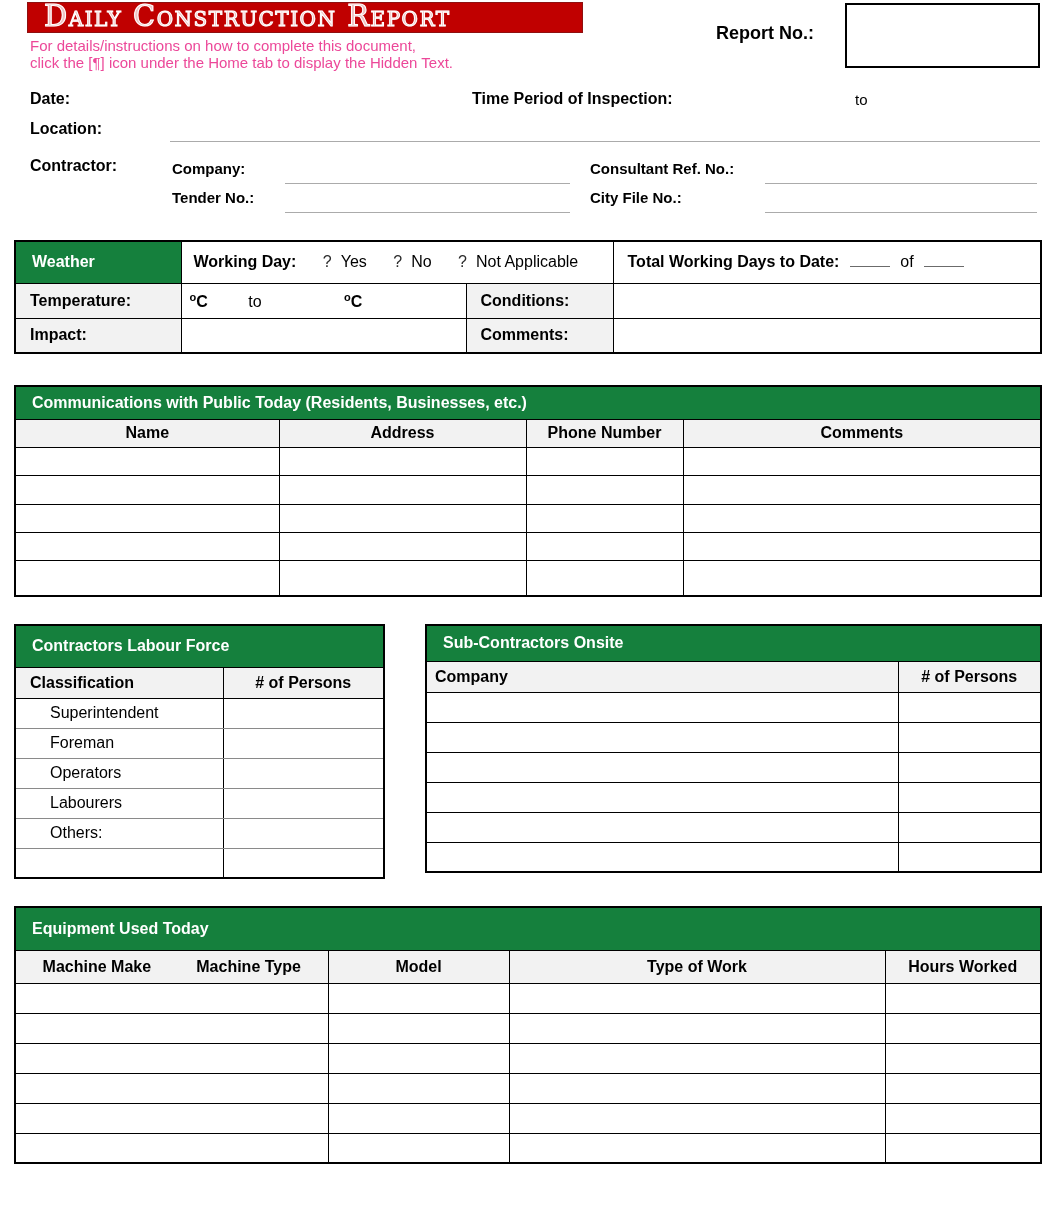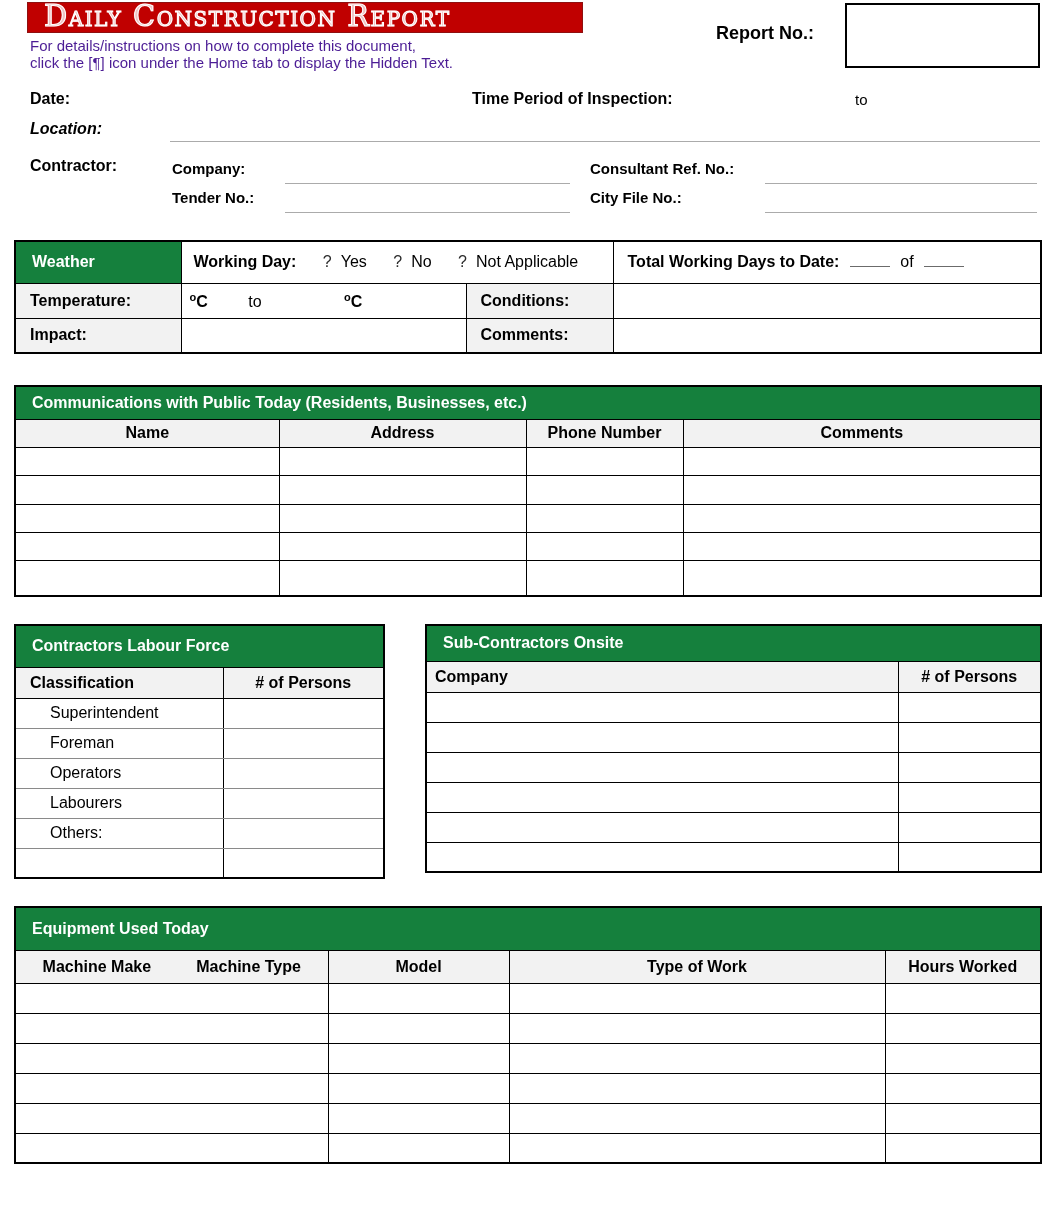--- a/index.html
+++ b/index.html
@@ -17,21 +17,21 @@
     background:#c00000; border:1px solid #8f1010;
   }
   .banner-title {
     font-family:"DejaVu Serif", serif;
     font-variant:small-caps;
     font-size:29px; line-height:27px; letter-spacing:1.5px;
     padding-left:16px; white-space:nowrap;
     color:#eec2c2; -webkit-text-stroke:1px #ffffff;
     text-shadow:0 0 1px #fff;
   }
-  .instr { left:30px; top:37px; font-size:15px; line-height:17px; color:#4c1d95; }
+  .instr { left:30px; top:37px; font-size:15px; line-height:17px; color:#ec4899; }
 
   .report-label { left:716px; top:23px; font-size:18px; }
   .report-box { left:845px; top:3px; width:195px; height:65px; border:2px solid #000; background:#fff; }
 
   
   .f16 { font-size:16px; }
   .f15 { font-size:15px; }
   .fieldline { border-bottom:1px solid #ababab; height:14px; }
 
   
@@ -71,21 +71,21 @@
   <div class="abs report-label b">Report No.:</div>
   <div class="abs report-box"></div>
 
   <div class="abs b f16" style="left:30px;top:90px;">Date:</div>
   <div class="abs" style="left:80px;top:90px;width:380px;height:18px;"></div>
   <div class="abs b f16" style="left:472px;top:90px;">Time Period of Inspection:</div>
   <div class="abs" style="left:690px;top:90px;width:155px;height:18px;"></div>
   <div class="abs f15" style="left:855px;top:91px;">to</div>
   <div class="abs" style="left:880px;top:90px;width:155px;height:18px;"></div>
 
-  <div class="abs b f16" style="left:30px;top:120px;font-style:italic;">Location:</div>
+  <div class="abs b f16" style="left:30px;top:120px;">Location:</div>
   <div class="abs fieldline" style="left:170px;top:128px;width:870px;"></div>
 
   <div class="abs b f16" style="left:30px;top:157px;">Contractor:</div>
 
   <div class="abs b f15" style="left:172px;top:160px;">Company:</div>
   <div class="abs fieldline" style="left:285px;top:170px;width:285px;"></div>
   <div class="abs b f15" style="left:590px;top:160px;">Consultant Ref. No.:</div>
   <div class="abs fieldline" style="left:765px;top:170px;width:272px;"></div>
 
   <div class="abs b f15" style="left:172px;top:189px;">Tender No.:</div>

